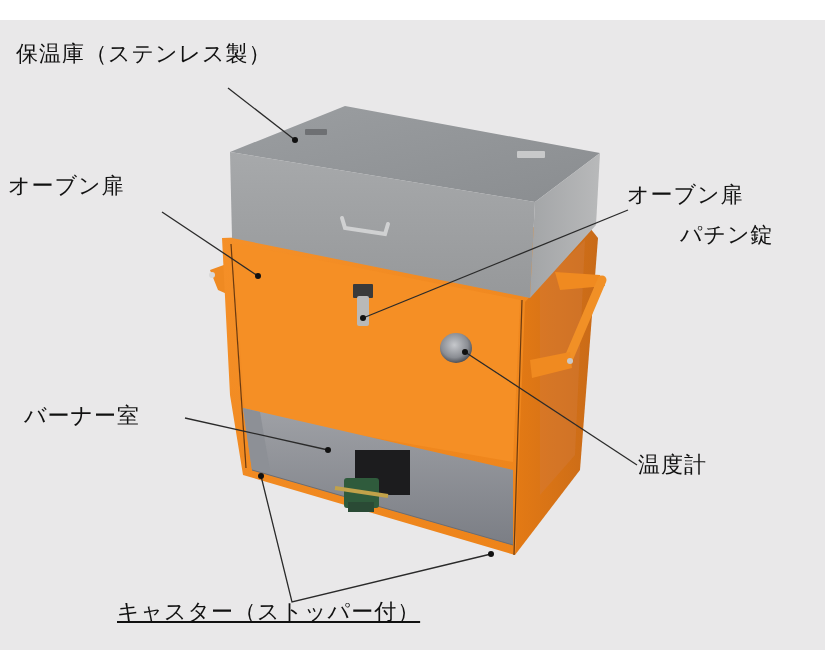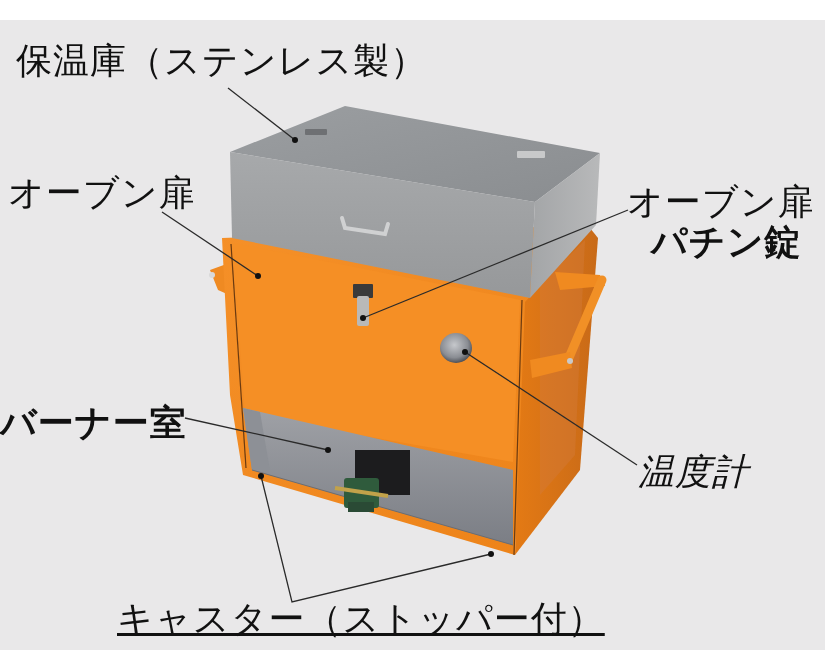--- a/index.html
+++ b/index.html
@@ -1,19 +1,19 @@
 <!DOCTYPE html>
 <html><head>
 <meta charset="utf-8">
 <style>
   html, body { margin:0; padding:0; }
   body { width:825px; height:672px; background:#ffffff; position:relative; overflow:hidden;
          font-family:"DejaVu Sans", sans-serif; }
   .stage { position:absolute; left:0; top:20px; width:825px; height:630px; background:#e9e8e9; }
-  .label { position:absolute; color:#111; font-size:36px; line-height:1; white-space:nowrap; letter-spacing:1px; }
+  .label { position:absolute; color:#111; font-size:22px; line-height:1; white-space:nowrap; letter-spacing:1px; }
   svg.art { position:absolute; left:0; top:0; }
 </style>
 </head>
 <body>
 
 <div class="stage"></div>
 
 <svg class="art" width="825" height="672" viewBox="0 0 825 672">
   <defs>
     <linearGradient id="steelTop" x1="0" y1="0" x2="1" y2="1">
@@ -118,16 +118,16 @@
     <circle cx="328" cy="450" r="3"></circle>
     <circle cx="465" cy="352" r="3"></circle>
     <circle cx="261" cy="476" r="3"></circle>
     <circle cx="491" cy="554" r="3"></circle>
   </g>
 </svg>
 
 <div class="label" style="left:16px; top:43px;">保温庫（ステンレス製）</div>
 <div class="label" style="left:8px; top:175px;">オーブン扉</div>
 <div class="label" style="left:627px; top:184px;">オーブン扉</div>
-<div class="label" style="left:651px; top:224px;font-weight:bold;">パチン錠</div>
-<div class="label" style="left:0; top:405px;font-weight:bold;">バーナー室</div>
-<div class="label" style="left:638px; top:454px;font-style:italic;">温度計</div>
+<div class="label" style="left:680px; top:224px;">パチン錠</div>
+<div class="label" style="left:24px; top:405px;">バーナー室</div>
+<div class="label" style="left:638px; top:454px;">温度計</div>
 <div class="label" style="left:117px; top:601px;text-decoration:underline;">キャスター（ストッパー付）</div>
 
 </body></html>

